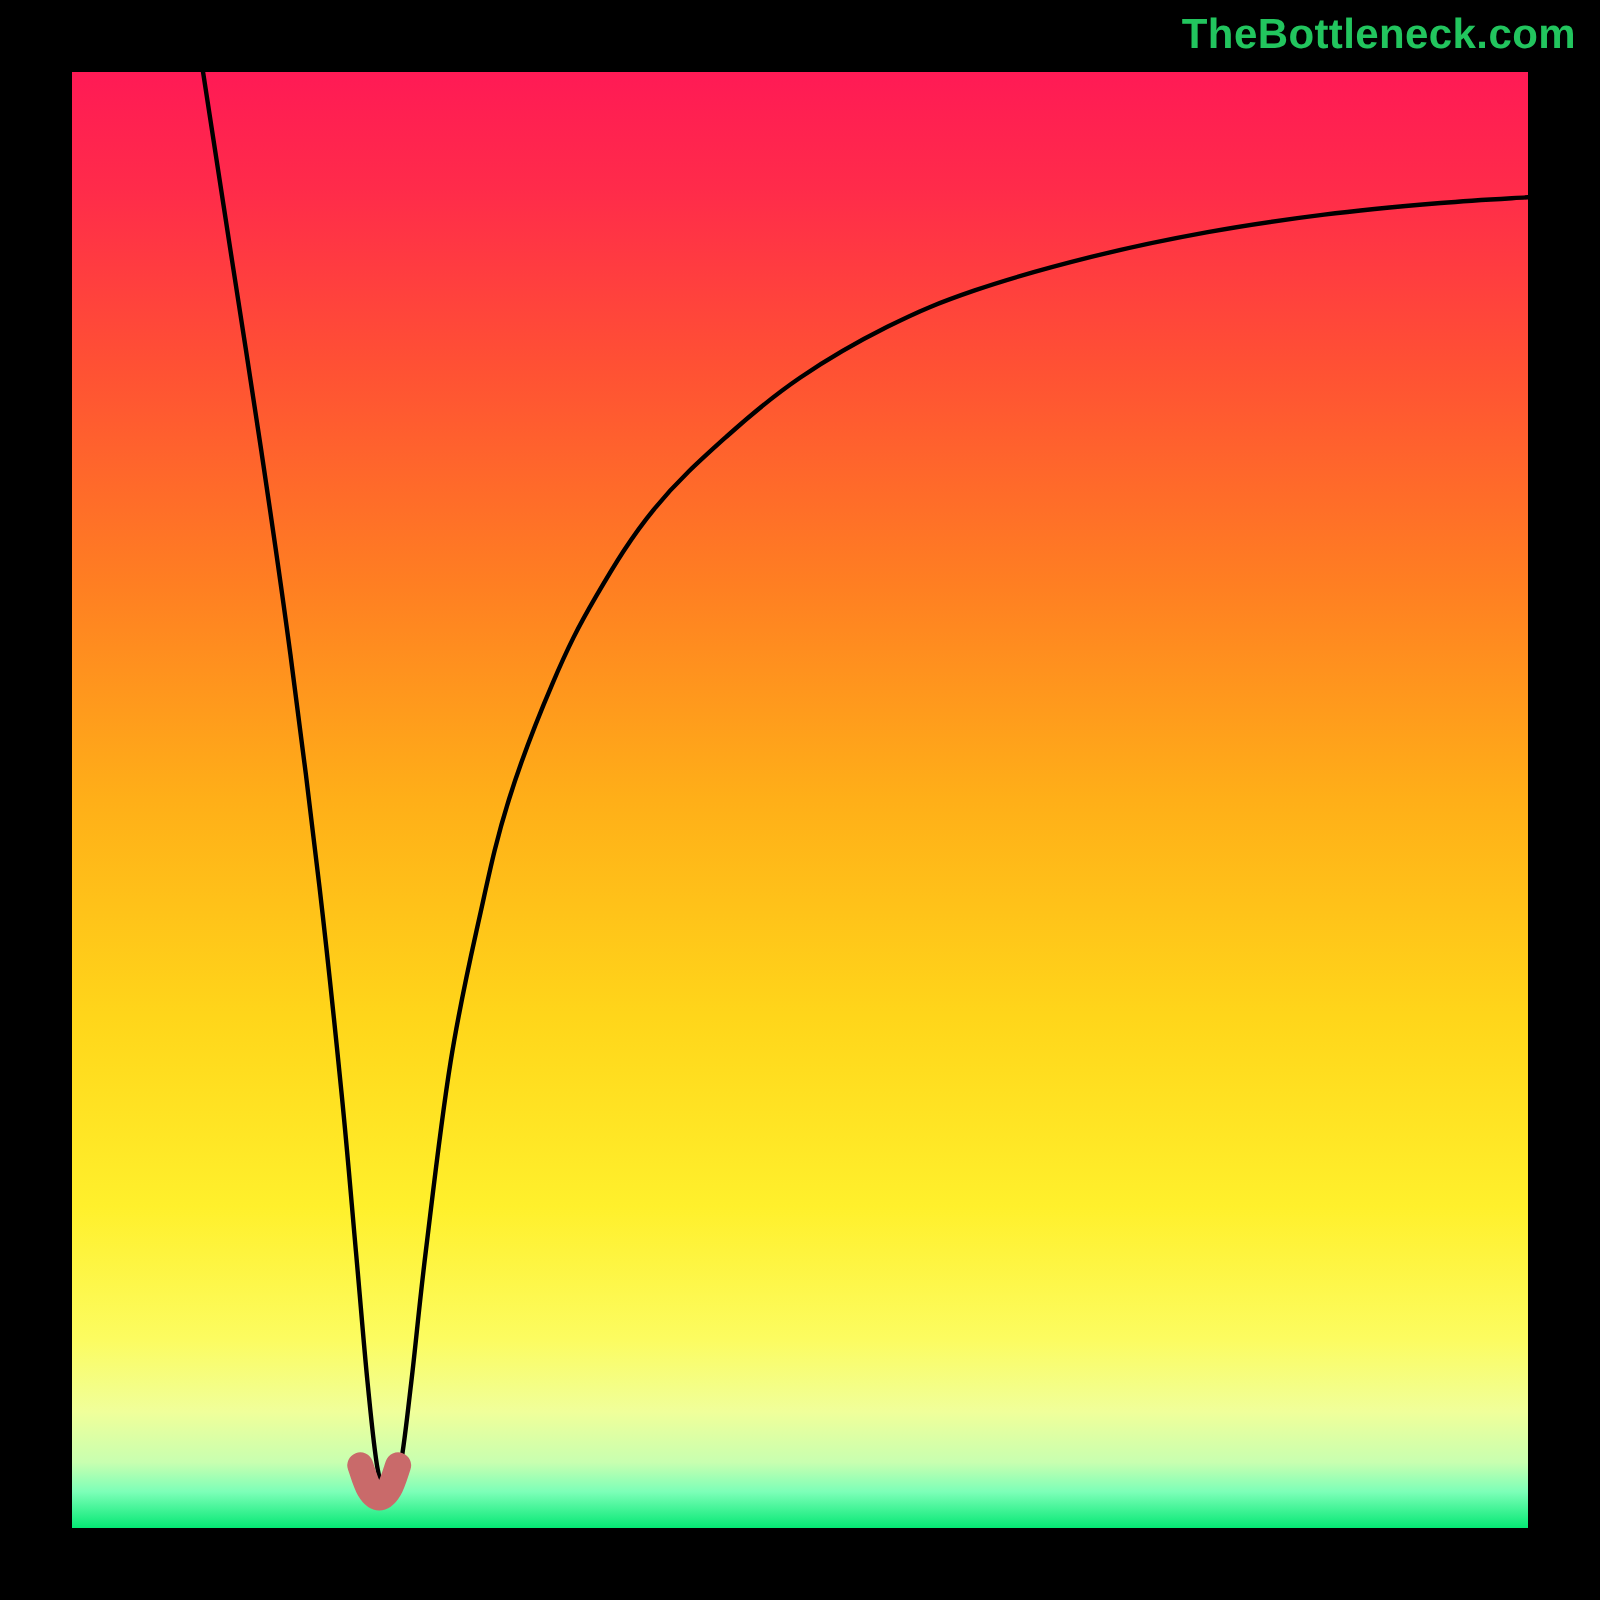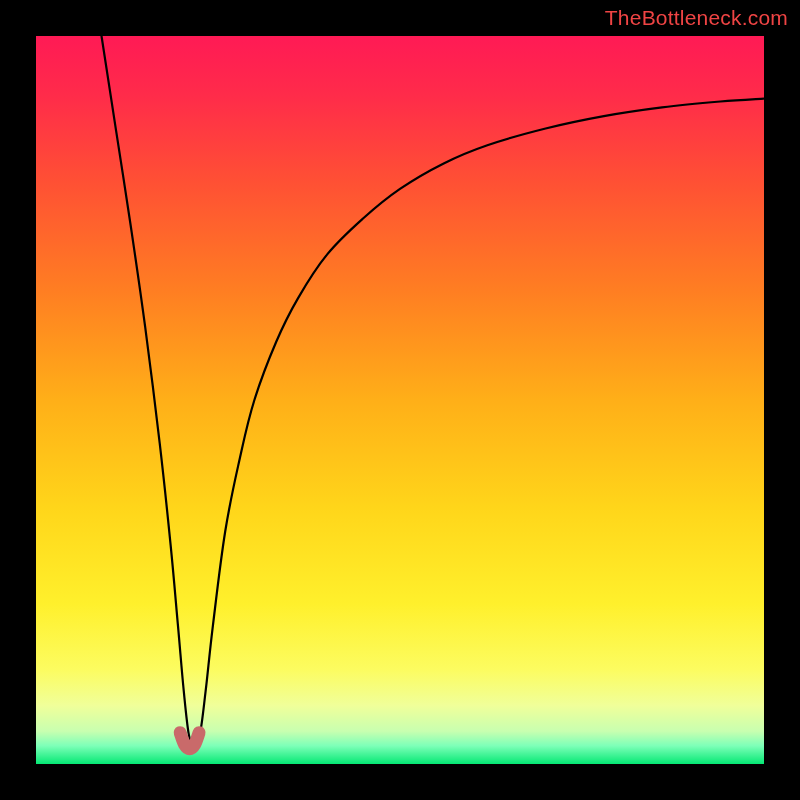--- a/index.html
+++ b/index.html
@@ -38,23 +38,23 @@
     position: absolute;
     left: 0;
     top: 0;
     width: 728px;
     height: 728px;
   }
   .watermark {
     position: absolute;
     top: 6px;
     right: 12px;
-    color: #ef4444;
+    color: #22c55e;
     font-size: 21px;
-    font-weight: 400;
+    font-weight: 700;
     letter-spacing: 0.2px;
     user-select: none;
   }
 </style>
 </head>
 <body>
 
 <div class="frame">
   <div class="plot-area">
     <svg class="gradient" viewBox="0 0 728 728" preserveAspectRatio="none">

